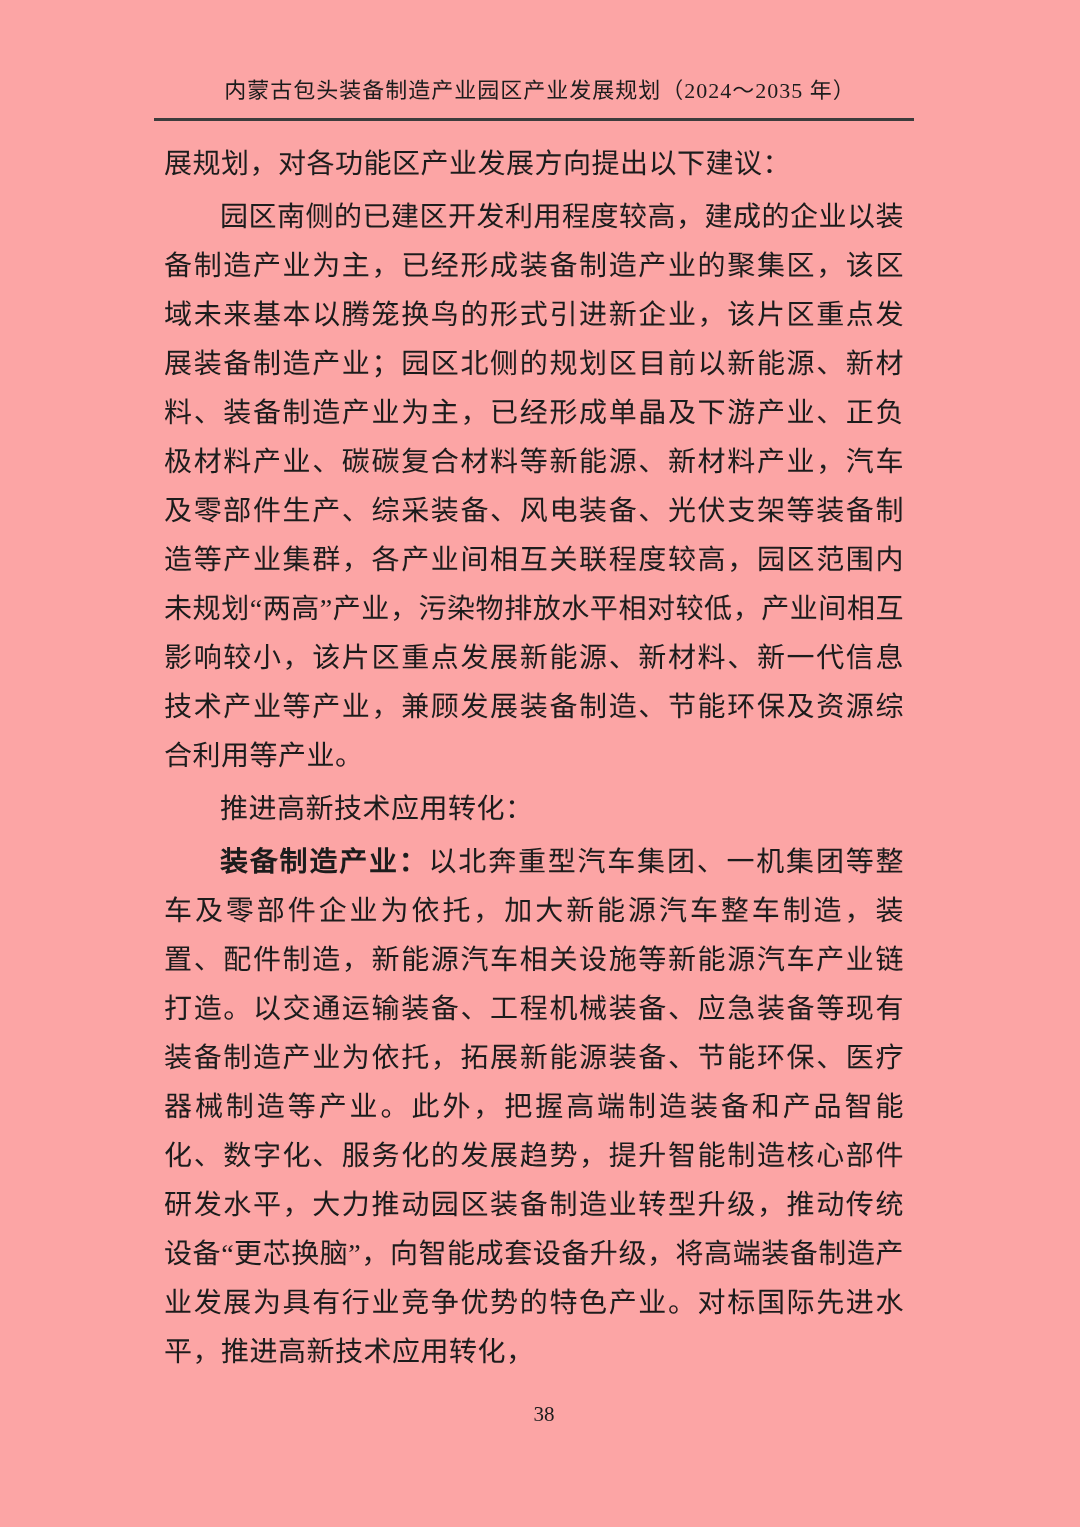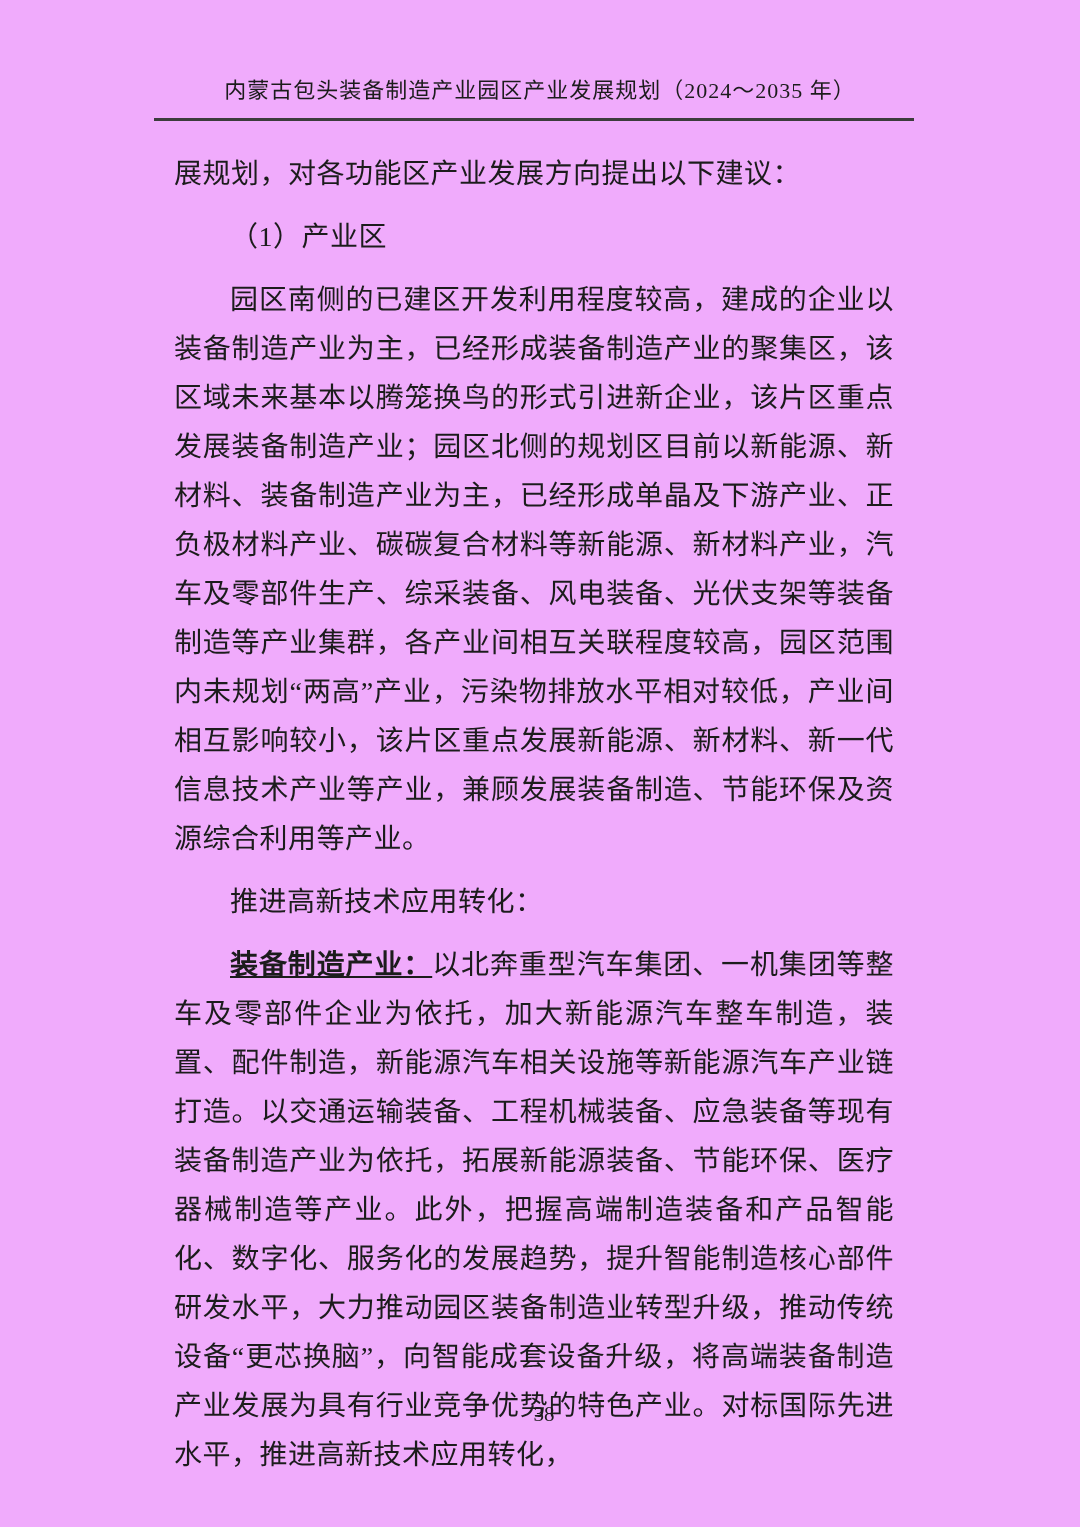--- a/index.html
+++ b/index.html
@@ -5,21 +5,21 @@
   html, body {
     margin: 0;
     padding: 0;
     background: #ffffff;
   }
   .page {
     position: relative;
     width: 1080px;
     height: 1527px;
     margin: 0 auto;
-    background: #f0abfc;
+    background: #fca5a5;
     color: #1c1c1c;
     font-family: "Liberation Serif", "DejaVu Serif", serif;
     overflow: hidden;
   }
   .header {
     padding-top: 76px;
   }
   .header-title {
     text-align: center;
     font-size: 22px;
@@ -29,33 +29,32 @@
   }
   .header-rule {
     height: 3px;
     background: #3c3c3c;
     margin: 12px 166px 0 154px;
   }
   .document-body {
     padding: 14px 172px 0 160px;
   }
   .para {
-    margin: 14px;
+    margin: 4px;
     font-size: 28px;
     line-height: 49px;
     text-align: justify;
     text-justify: inter-character;
     letter-spacing: 0.5px;
   }
   .para.indent {
     text-indent: 56px;
   }
   .para strong {
     font-weight: bold;
-    text-decoration: underline;
   }
   .footer {
     position: absolute;
     left: 4px;
     bottom: 100px;
     width: 100%;
     text-align: center;
     font-family: Liberation Serif, serif;
   }
   .page-number {
@@ -68,21 +67,20 @@
 
 <div class="page">
 
   <div class="header">
     <div class="header-title">内蒙古包头装备制造产业园区产业发展规划（2024～2035 年）</div>
     <div class="header-rule"></div>
   </div>
 
   <div class="document-body">
       <p class="para">展规划，对各功能区产业发展方向提出以下建议：</p>
-      <p class="para indent">（1）产业区</p>
       <p class="para indent">园区南侧的已建区开发利用程度较高，建成的企业以装备制造产业为主，已经形成装备制造产业的聚集区，该区域未来基本以腾笼换鸟的形式引进新企业，该片区重点发展装备制造产业；园区北侧的规划区目前以新能源、新材料、装备制造产业为主，已经形成单晶及下游产业、正负极材料产业、碳碳复合材料等新能源、新材料产业，汽车及零部件生产、综采装备、风电装备、光伏支架等装备制造等产业集群，各产业间相互关联程度较高，园区范围内未规划“两高”产业，污染物排放水平相对较低，产业间相互影响较小，该片区重点发展新能源、新材料、新一代信息技术产业等产业，兼顾发展装备制造、节能环保及资源综合利用等产业。</p>
       <p class="para indent">推进高新技术应用转化：</p>
       <p class="para indent"><strong>装备制造产业：</strong>以北奔重型汽车集团、一机集团等整车及零部件企业为依托，加大新能源汽车整车制造，装置、配件制造，新能源汽车相关设施等新能源汽车产业链打造。以交通运输装备、工程机械装备、应急装备等现有装备制造产业为依托，拓展新能源装备、节能环保、医疗器械制造等产业。此外，把握高端制造装备和产品智能化、数字化、服务化的发展趋势，提升智能制造核心部件研发水平，大力推动园区装备制造业转型升级，推动传统设备“更芯换脑”，向智能成套设备升级，将高端装备制造产业发展为具有行业竞争优势的特色产业。对标国际先进水平，推进高新技术应用转化，</p>
     </div>
 
   <div class="footer">
     <span class="page-number">38</span>
   </div>
 
 </div>

